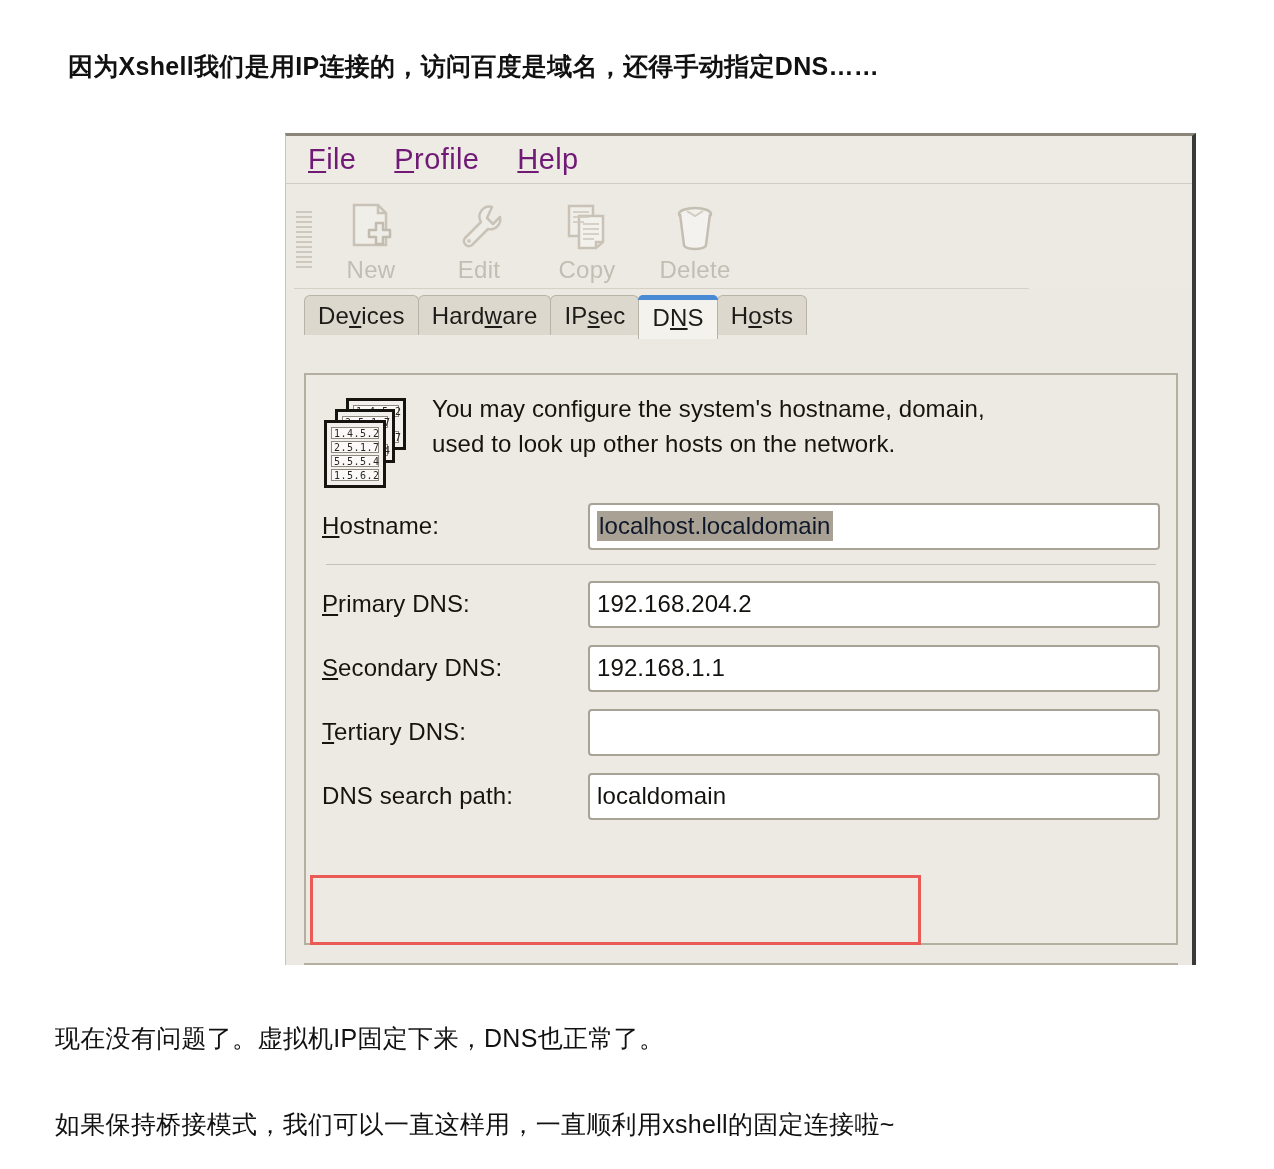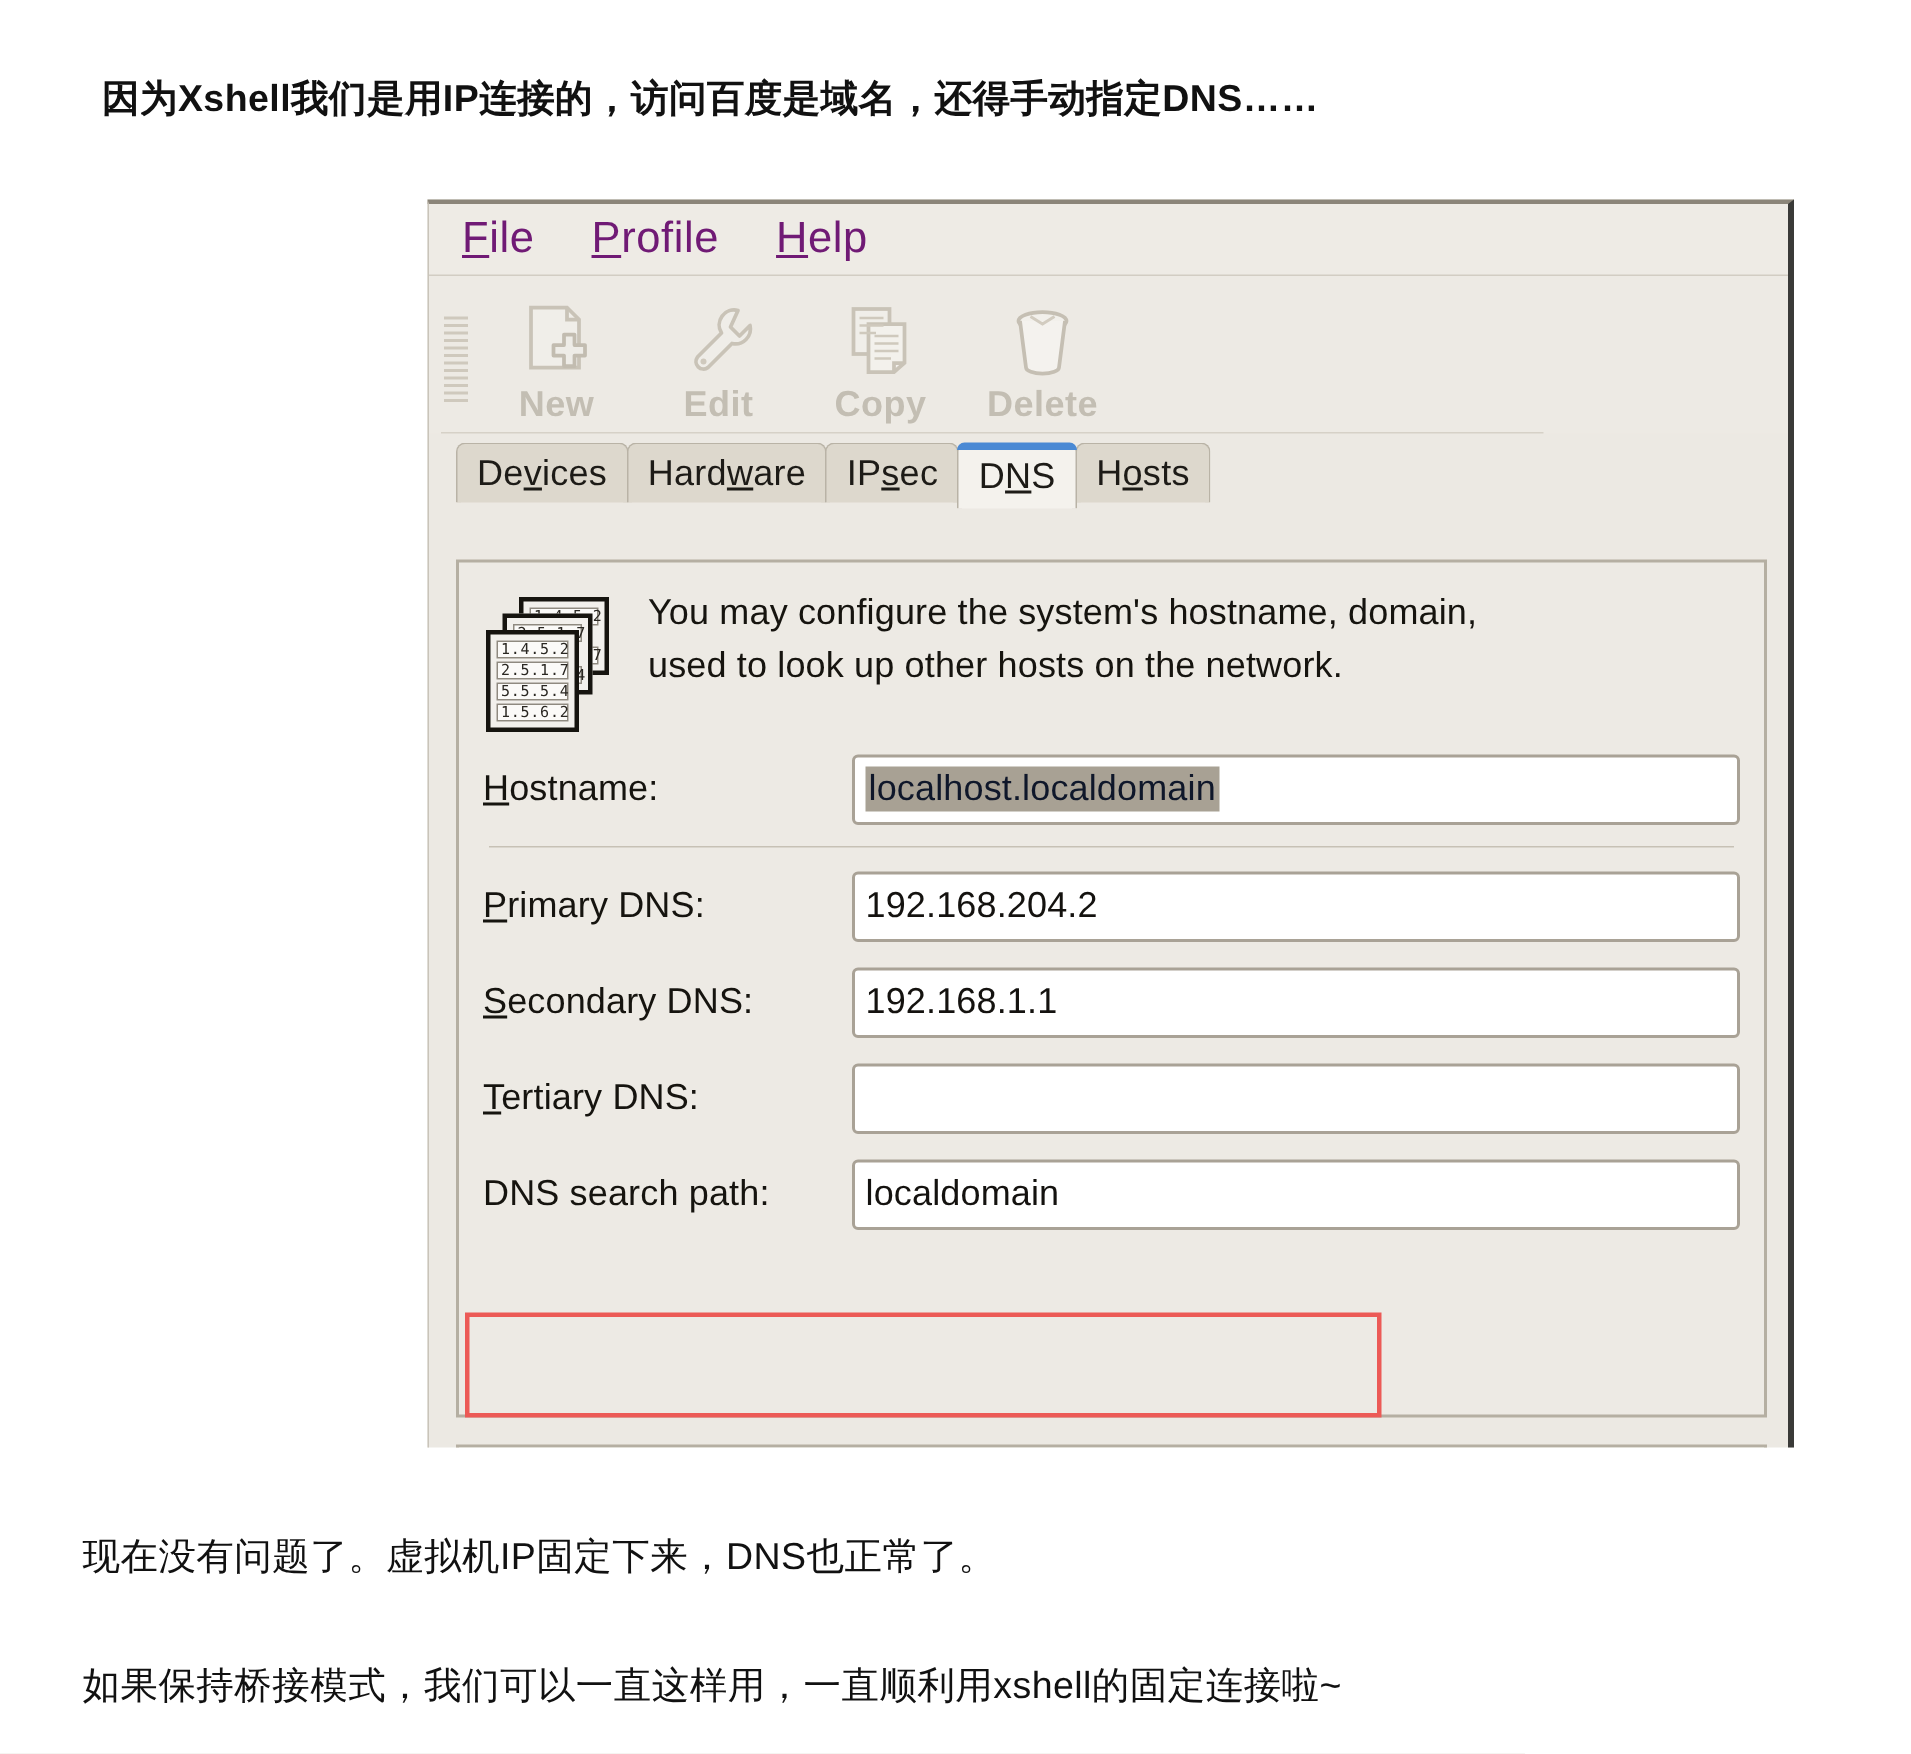--- a/index.html
+++ b/index.html
@@ -83,21 +83,20 @@
     box-sizing:border-box;
   }
   #toolbar-grip i{display:block;width:16px;height:2px;background:#cfc9bd;}
   .tb-btn{
     width:108px;
     display:flex;flex-direction:column;
     align-items:center;
     justify-content:space-between;
     padding-top:10px;
     cursor:default;
-    font-weight:bold;
   }
   .tb-icon{height:52px;display:flex;align-items:center;justify-content:center;}
   .tb-label{
     font-size:24px;
     color:#c3beb3;
     margin-top:4px;
     letter-spacing:0.3px;
   }
 
   
@@ -196,20 +195,21 @@
     margin-top:-3px;
     letter-spacing:0.1px;
   }
 
   
   #form-area{padding:0 16px;}
   .frow{
     display:flex;
     align-items:center;
     height:64px;
+    gap:20px;
   }
   .flabel{
     width:246px;
     flex:none;
     font-size:24px;
     color:#16140f;
     letter-spacing:0.1px;
   }
   .flabel .mn{text-decoration:underline;}
   .finput{

